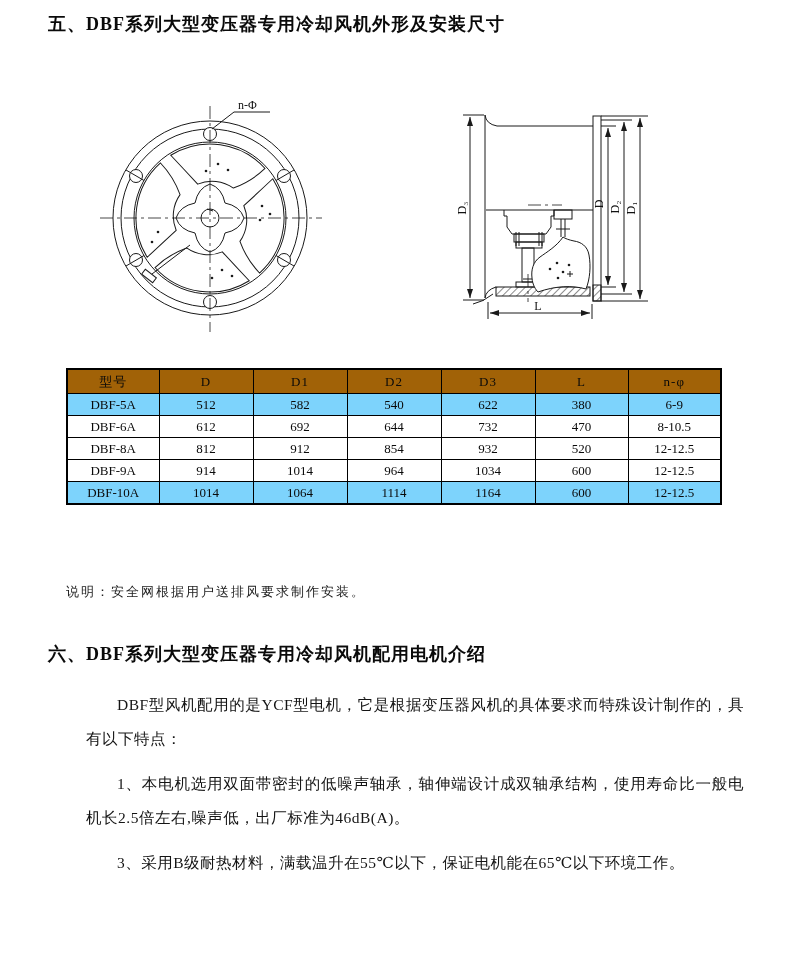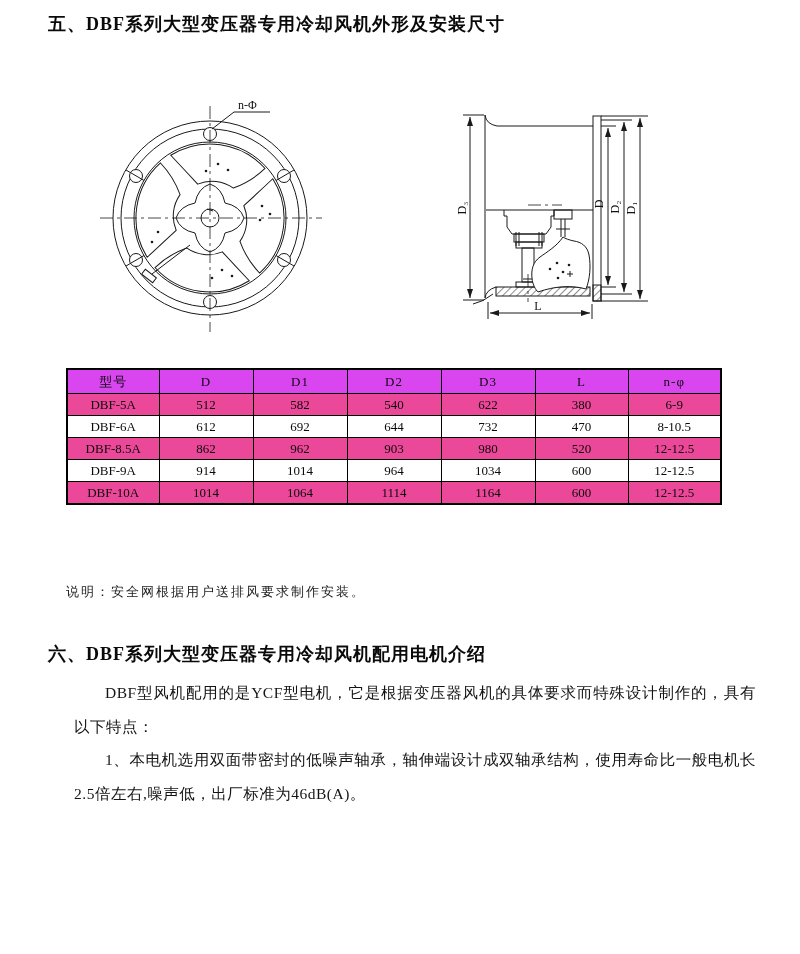--- a/index.html
+++ b/index.html
@@ -27,31 +27,31 @@
 
   #dimensions-table {
     position:absolute; left:66px; top:368px; border-collapse:collapse;
     table-layout:fixed; border:2px solid #000;
   }
   #dimensions-table th, #dimensions-table td {
     border:1.5px solid #000; text-align:center; vertical-align:middle;
     font-size:13px; font-weight:normal; padding:0; height:21px;
     font-family:"Liberation Serif","DejaVu Serif",serif; color:#0a0a0a;
   }
-  #dimensions-table th { height:23px; background:#d946ef; letter-spacing:1px; }
-  #dimensions-table tr.alt td { background:#ec4899; }
+  #dimensions-table th { height:23px; background:#a16207; letter-spacing:1px; }
+  #dimensions-table tr.alt td { background:#7dd3fc; }
 
   #install-note {
     position:absolute; left:66px; top:583px; font-size:13px; letter-spacing:2px; color:#222;
   }
   #motor-paragraphs {
     position:absolute; left:74px; top:676px; width:682px;
     font-size:15.5px; text-align:justify; color:#141414;
   }
-  #motor-paragraphs p { margin:0; line-height:33.5px; text-indent:2em; letter-spacing:0.5px; }
+  #motor-paragraphs p { margin:12px; line-height:33.5px; text-indent:2em; letter-spacing:0.5px; }
 </style>
 </head>
 <body>
 
 <div class="sec-title" id="title-dimensions">五、DBF系列大型变压器专用冷却风机外形及安装尺寸</div>
 
 <svg id="front-view-svg" width="235" height="250" viewBox="0 0 235 250">
   <g>
     <circle class="ln" cx="112" cy="132" r="97"></circle>
     <circle class="ln" cx="112" cy="132" r="89"></circle>
@@ -238,26 +238,26 @@
       </tr>
       <tr>
         <td>DBF-6A</td>
         <td>612</td>
         <td>692</td>
         <td>644</td>
         <td>732</td>
         <td>470</td>
         <td>8-10.5</td>
       </tr>
-      <tr class="alt">
-        <td>DBF-8.5A</td>
-        <td>862</td>
-        <td>962</td>
-        <td>903</td>
-        <td>980</td>
+      <tr>
+        <td>DBF-8A</td>
+        <td>812</td>
+        <td>912</td>
+        <td>854</td>
+        <td>932</td>
         <td>520</td>
         <td>12-12.5</td>
       </tr>
       <tr>
         <td>DBF-9A</td>
         <td>914</td>
         <td>1014</td>
         <td>964</td>
         <td>1034</td>
         <td>600</td>
@@ -275,13 +275,14 @@
     </tbody>
 </table>
 
 <div id="install-note">说明：安全网根据用户送排风要求制作安装。</div>
 
 <div class="sec-title" id="title-motor">六、DBF系列大型变压器专用冷却风机配用电机介绍</div>
 
 <div id="motor-paragraphs">
     <p>DBF型风机配用的是YCF型电机，它是根据变压器风机的具体要求而特殊设计制作的，具有以下特点：</p>
     <p>1、本电机选用双面带密封的低噪声轴承，轴伸端设计成双轴承结构，使用寿命比一般电机长2.5倍左右,噪声低，出厂标准为46dB(A)。</p>
+    <p>3、采用B级耐热材料，满载温升在55℃以下，保证电机能在65℃以下环境工作。</p>
   </div>
 
 </body></html>

